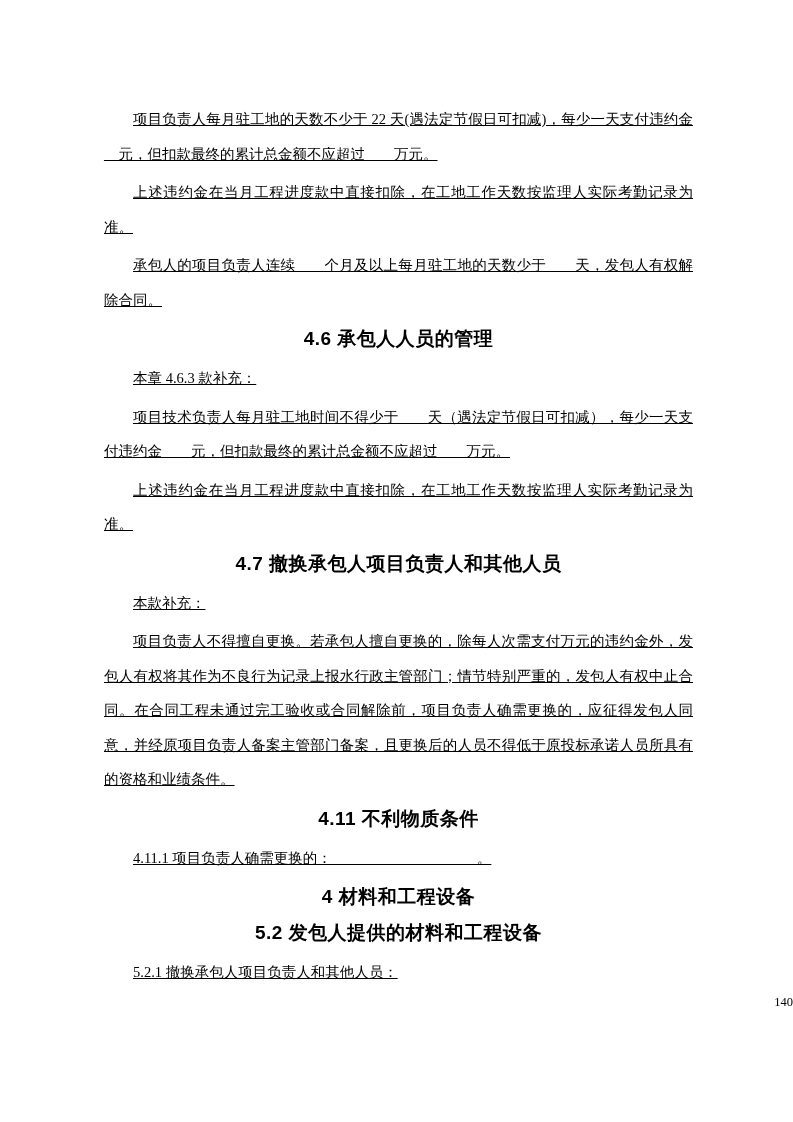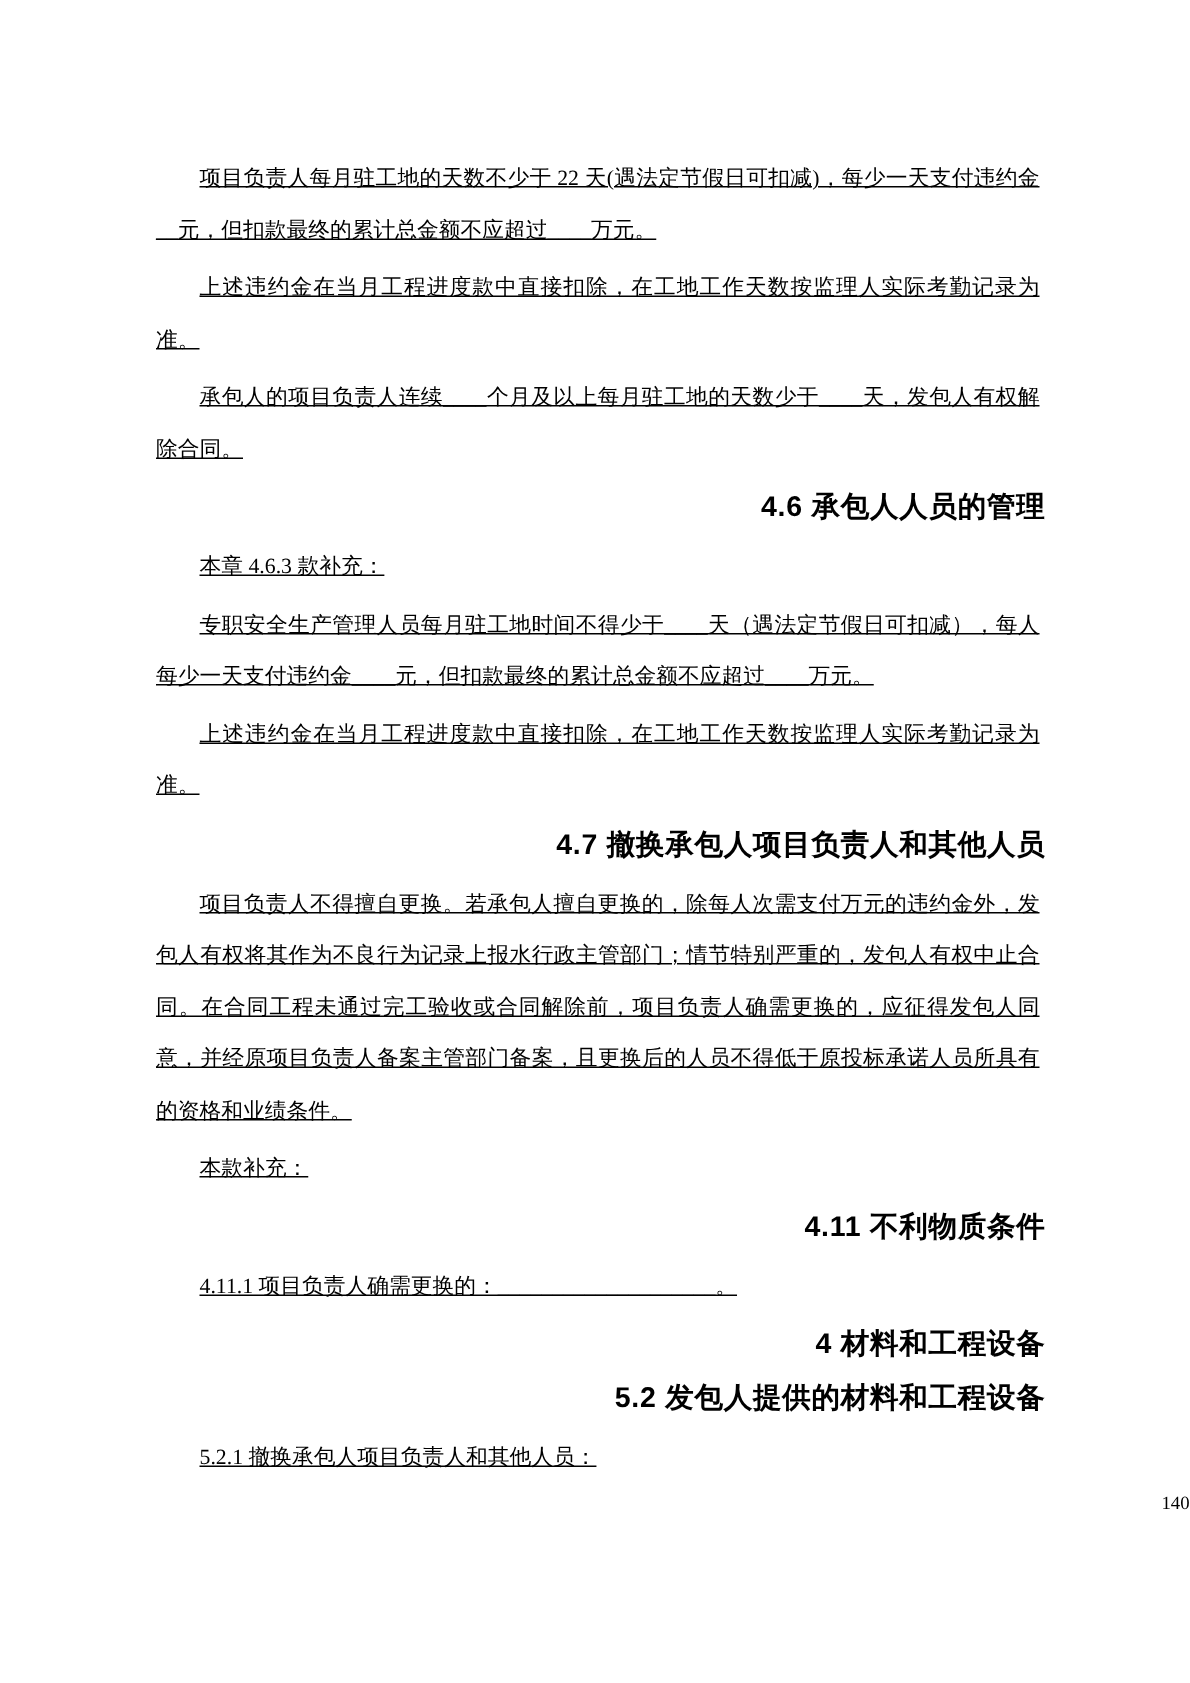--- a/index.html
+++ b/index.html
@@ -30,21 +30,21 @@
     text-indent: 2em;
     word-break: break-all;
     text-decoration: underline;
   }
   .heading {
     margin: 0;
     font-family: "Liberation Sans", "DejaVu Sans", sans-serif;
     font-weight: 700;
     font-size: 19px;
     line-height: 36px;
-    text-align: right;
+    text-align: center;
     letter-spacing: 0.5px;
   }
   .page-footer {
     position: absolute;
     top: 993px;
     left: 0;
     width: 100%;
     text-align: right;
     font-size: 12.5px;
     line-height: 18px;
@@ -60,30 +60,30 @@
     <p class="para">项目负责人每月驻工地的天数不少于 22 天(遇法定节假日可扣减)，每少一天支付违约金__元，但扣款最终的累计总金额不应超过____万元。</p>
 
     <p class="para">上述违约金在当月工程进度款中直接扣除，在工地工作天数按监理人实际考勤记录为准。</p>
 
     <p class="para">承包人的项目负责人连续____个月及以上每月驻工地的天数少于____天，发包人有权解除合同。</p>
 
     <h2 class="heading">4.6 承包人人员的管理</h2>
 
     <p class="para">本章 4.6.3 款补充：</p>
 
+    <p class="para">项目技术负责人每月驻工地时间不得少于____天（遇法定节假日可扣减），每少一天支付违约金____元，但扣款最终的累计总金额不应超过____万元。</p>
 
-    <p class="para">专职安全生产管理人员每月驻工地时间不得少于____天（遇法定节假日可扣减），每人每少一天支付违约金____元，但扣款最终的累计总金额不应超过____万元。</p>
 
     <p class="para">上述违约金在当月工程进度款中直接扣除，在工地工作天数按监理人实际考勤记录为准。</p>
 
     <h2 class="heading">4.7 撤换承包人项目负责人和其他人员</h2>
 
+    <p class="para">本款补充：</p>
+
     <p class="para">项目负责人不得擅自更换。若承包人擅自更换的，除每人次需支付万元的违约金外，发包人有权将其作为不良行为记录上报水行政主管部门；情节特别严重的，发包人有权中止合同。在合同工程未通过完工验收或合同解除前，项目负责人确需更换的，应征得发包人同意，并经原项目负责人备案主管部门备案，且更换后的人员不得低于原投标承诺人员所具有的资格和业绩条件。</p>
-
-    <p class="para">本款补充：</p>
 
     <h2 class="heading">4.11 不利物质条件</h2>
 
     <p class="para">4.11.1 项目负责人确需更换的：____________________。</p>
 
     <h2 class="heading">4 材料和工程设备</h2>
 
     <h2 class="heading">5.2 发包人提供的材料和工程设备</h2>
 
     <p class="para">5.2.1 撤换承包人项目负责人和其他人员：</p>

